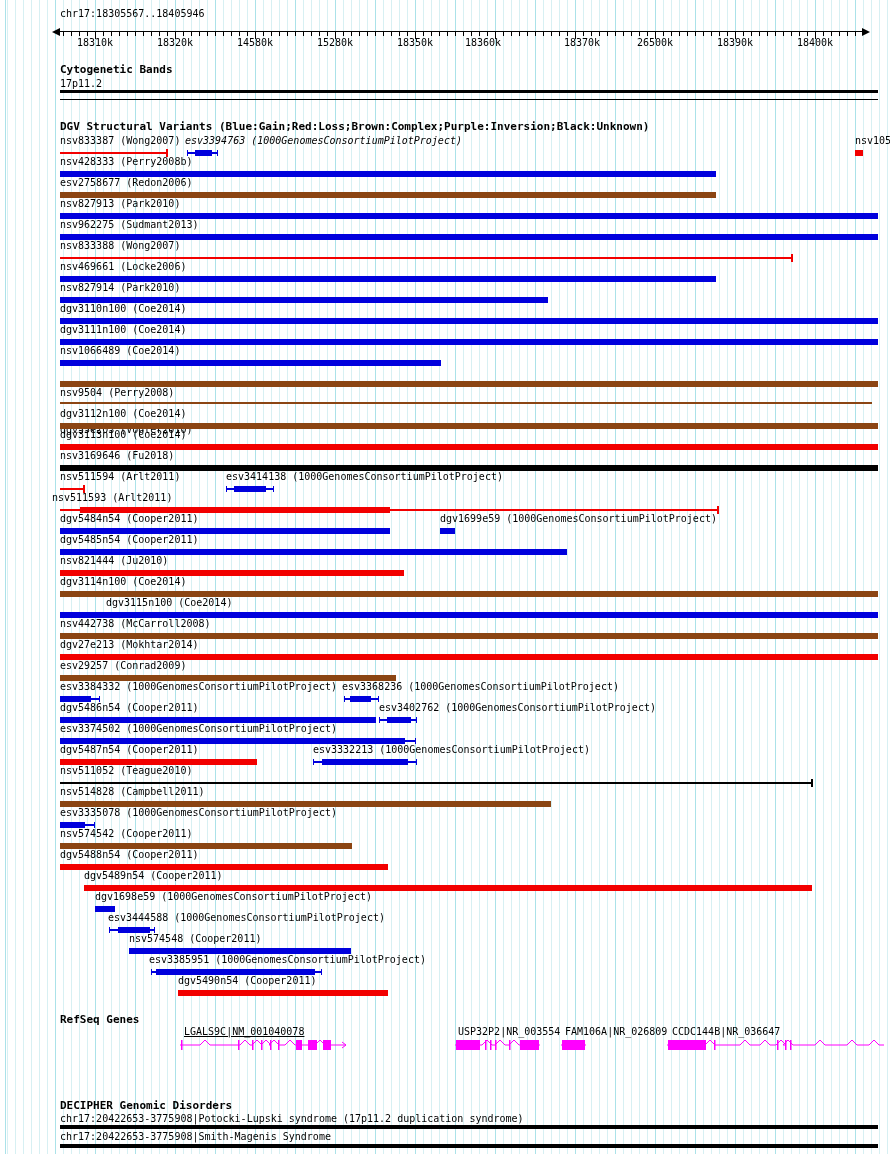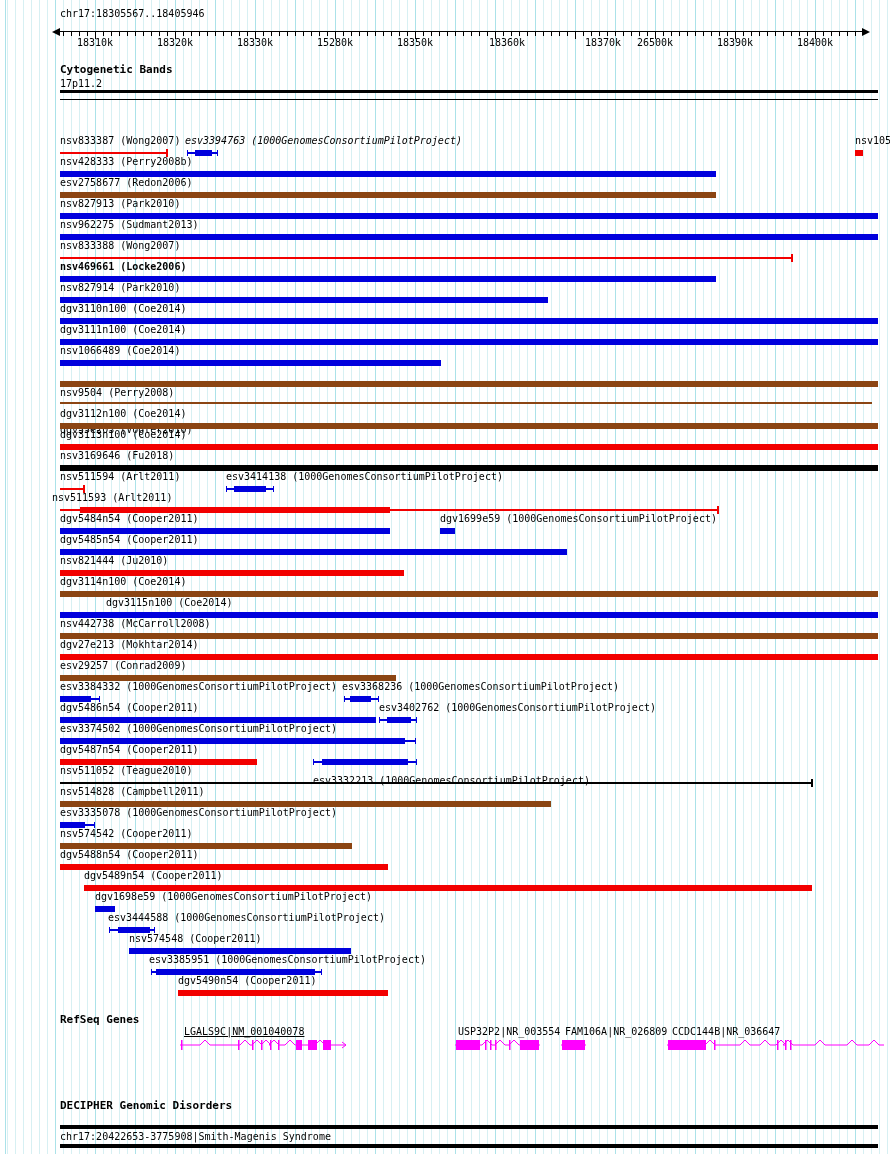--- a/index.html
+++ b/index.html
@@ -16,20 +16,21 @@
 .arrow-l{position:absolute;width:0;height:0;border-top:4px solid transparent;border-bottom:4px solid transparent;border-right:8px solid #000}
 .arrow-r{position:absolute;width:0;height:0;border-top:4px solid transparent;border-bottom:4px solid transparent;border-left:8px solid #000}
 </style>
 </head>
 <body>
 
 <div id="canvas">
   <div class="lbl" style="left:60px;top:8px">chr17:18305567..18405946</div>
   <div class="hdr" style="left:60px;top:64px">Cytogenetic Bands</div>
   <div class="lbl" style="left:60px;top:78px">17p11.2</div>
+  <div class="hdr" style="left:60px;top:121px">DGV Structural Variants (Blue:Gain;Red:Loss;Brown:Complex;Purple:Inversion;Black:Unknown)</div>
   <div class="hdr" style="left:60px;top:1014px">RefSeq Genes</div>
   <div class="hdr" style="left:60px;top:1100px">DECIPHER Genomic Disorders</div>
 <div class="abs" style="left: 60px; top: 31px; width: 802px; height: 1px; background: rgb(0, 0, 0);"></div>
     <div class="arrow-l" style="left: 52px; top: 28px;"></div>
     <div class="arrow-r" style="left: 862px; top: 28px;"></div>
     <div class="abs" style="left: 63px; top: 31px; width: 1px; height: 5px; background: rgb(0, 0, 0);"></div>
     <div class="abs" style="left: 71px; top: 31px; width: 1px; height: 5px; background: rgb(0, 0, 0);"></div>
     <div class="abs" style="left: 79px; top: 31px; width: 1px; height: 5px; background: rgb(0, 0, 0);"></div>
     <div class="abs" style="left: 87px; top: 31px; width: 1px; height: 5px; background: rgb(0, 0, 0);"></div>
     <div class="abs" style="left: 95px; top: 31px; width: 1px; height: 5px; background: rgb(0, 0, 0);"></div>
@@ -126,29 +127,29 @@
     <div class="abs" style="left: 823px; top: 31px; width: 1px; height: 5px; background: rgb(0, 0, 0);"></div>
     <div class="abs" style="left: 831px; top: 31px; width: 1px; height: 5px; background: rgb(0, 0, 0);"></div>
     <div class="abs" style="left: 839px; top: 31px; width: 1px; height: 5px; background: rgb(0, 0, 0);"></div>
     <div class="abs" style="left: 847px; top: 31px; width: 1px; height: 5px; background: rgb(0, 0, 0);"></div>
     <div class="abs" style="left: 855px; top: 31px; width: 1px; height: 5px; background: rgb(0, 0, 0);"></div>
     <div class="abs" style="left: 95px; top: 31px; width: 1px; height: 8px; background: rgb(0, 0, 0);"></div>
     <div class="lbl" style="left: 65px; top: 37px; width: 60px; text-align: center;">18310k</div>
     <div class="abs" style="left: 175px; top: 31px; width: 1px; height: 8px; background: rgb(0, 0, 0);"></div>
     <div class="lbl" style="left: 145px; top: 37px; width: 60px; text-align: center;">18320k</div>
     <div class="abs" style="left: 255px; top: 31px; width: 1px; height: 8px; background: rgb(0, 0, 0);"></div>
-    <div class="lbl" style="left: 225px; top: 37px; width: 60px; text-align: center;">18330k</div>
+    <div class="lbl" style="left: 225px; top: 37px; width: 60px; text-align: center;">14580k</div>
     <div class="abs" style="left: 335px; top: 31px; width: 1px; height: 8px; background: rgb(0, 0, 0);"></div>
     <div class="lbl" style="left: 305px; top: 37px; width: 60px; text-align: center;">15280k</div>
     <div class="abs" style="left: 415px; top: 31px; width: 1px; height: 8px; background: rgb(0, 0, 0);"></div>
     <div class="lbl" style="left: 385px; top: 37px; width: 60px; text-align: center;">18350k</div>
     <div class="abs" style="left: 495px; top: 31px; width: 1px; height: 8px; background: rgb(0, 0, 0);"></div>
-    <div class="lbl" style="left: 465px; top: 37px; width: 60px; text-align: right;">18360k</div>
+    <div class="lbl" style="left: 465px; top: 37px; width: 60px; text-align: left;">18360k</div>
     <div class="abs" style="left: 575px; top: 31px; width: 1px; height: 8px; background: rgb(0, 0, 0);"></div>
-    <div class="lbl" style="left: 545px; top: 37px; width: 60px; text-align: right; padding-left: 40px;">18370k</div>
+    <div class="lbl" style="left: 524px; top: 37px; width: 60px; text-align: right; padding-left: 40px;">18370k</div>
     <div class="abs" style="left: 655px; top: 31px; width: 1px; height: 8px; background: rgb(0, 0, 0);"></div>
     <div class="lbl" style="left: 625px; top: 37px; width: 60px; text-align: center;">26500k</div>
     <div class="abs" style="left: 735px; top: 31px; width: 1px; height: 8px; background: rgb(0, 0, 0);"></div>
     <div class="lbl" style="left: 705px; top: 37px; width: 60px; text-align: center;">18390k</div>
     <div class="abs" style="left: 815px; top: 31px; width: 1px; height: 8px; background: rgb(0, 0, 0);"></div>
     <div class="lbl" style="left: 785px; top: 37px; width: 60px; text-align: center;">18400k</div>
     <div class="abs" style="left: 60px; top: 90px; width: 818px; height: 3px; background: rgb(0, 0, 0);"></div>
     <div class="abs" style="left: 60px; top: 99px; width: 818px; height: 1px; background: rgb(0, 0, 0);"></div>
     <div class="lbl" style="left: 60px; top: 135px;">nsv833387 (Wong2007)</div>
     <div class="abs" style="left: 60px; top: 152px; width: 107px; height: 2px; background: rgb(242, 0, 0);"></div>
@@ -164,21 +165,21 @@
     <div class="abs" style="left: 60px; top: 171px; width: 656px; height: 6px; background: rgb(0, 0, 221);"></div>
     <div class="lbl" style="left: 60px; top: 177px;">esv2758677 (Redon2006)</div>
     <div class="abs" style="left: 60px; top: 192px; width: 656px; height: 6px; background: rgb(139, 69, 19);"></div>
     <div class="lbl" style="left: 60px; top: 198px;">nsv827913 (Park2010)</div>
     <div class="abs" style="left: 60px; top: 213px; width: 818px; height: 6px; background: rgb(0, 0, 221);"></div>
     <div class="lbl" style="left: 60px; top: 219px;">nsv962275 (Sudmant2013)</div>
     <div class="abs" style="left: 60px; top: 234px; width: 818px; height: 6px; background: rgb(0, 0, 221);"></div>
     <div class="lbl" style="left: 60px; top: 240px;">nsv833388 (Wong2007)</div>
     <div class="abs" style="left: 60px; top: 257px; width: 732px; height: 2px; background: rgb(242, 0, 0);"></div>
     <div class="abs" style="left: 791px; top: 254px; width: 2px; height: 8px; background: rgb(242, 0, 0);"></div>
-    <div class="lbl" style="left: 60px; top: 261px; font-weight: bold;">nsv469661 (Locke2006)</div>
+    <div class="lbl" style="left: 60px; top: 261px;">nsv469661 (Locke2006)</div>
     <div class="abs" style="left: 60px; top: 276px; width: 656px; height: 6px; background: rgb(0, 0, 221);"></div>
     <div class="lbl" style="left: 60px; top: 282px;">nsv827914 (Park2010)</div>
     <div class="abs" style="left: 60px; top: 297px; width: 488px; height: 6px; background: rgb(0, 0, 221);"></div>
     <div class="lbl" style="left: 60px; top: 303px;">dgv3110n100 (Coe2014)</div>
     <div class="abs" style="left: 60px; top: 318px; width: 818px; height: 6px; background: rgb(0, 0, 221);"></div>
     <div class="lbl" style="left: 60px; top: 324px;">dgv3111n100 (Coe2014)</div>
     <div class="abs" style="left: 60px; top: 339px; width: 818px; height: 6px; background: rgb(0, 0, 221);"></div>
     <div class="lbl" style="left: 60px; top: 345px;">nsv1066489 (Coe2014)</div>
     <div class="abs" style="left: 60px; top: 360px; width: 381px; height: 6px; background: rgb(0, 0, 221);"></div>
     <div class="lbl" style="left: 60px; top: 384px; margin-top: 40px;">dgv55e203 (Vogler2010)</div>
@@ -238,21 +239,21 @@
     <div class="abs" style="left: 379px; top: 717px; width: 1px; height: 6px; background: rgb(0, 0, 221);"></div>
     <div class="abs" style="left: 416px; top: 717px; width: 1px; height: 6px; background: rgb(0, 0, 221);"></div>
     <div class="abs" style="left: 387px; top: 717px; width: 24px; height: 6px; background: rgb(0, 0, 221);"></div>
     <div class="lbl" style="left: 60px; top: 723px;">esv3374502 (1000GenomesConsortiumPilotProject)</div>
     <div class="abs" style="left: 60px; top: 740px; width: 356px; height: 2px; background: rgb(0, 0, 221);"></div>
     <div class="abs" style="left: 60px; top: 738px; width: 1px; height: 6px; background: rgb(0, 0, 221);"></div>
     <div class="abs" style="left: 415px; top: 738px; width: 1px; height: 6px; background: rgb(0, 0, 221);"></div>
     <div class="abs" style="left: 60px; top: 738px; width: 345px; height: 6px; background: rgb(0, 0, 221);"></div>
     <div class="lbl" style="left: 60px; top: 744px;">dgv5487n54 (Cooper2011)</div>
     <div class="abs" style="left: 60px; top: 759px; width: 197px; height: 6px; background: rgb(242, 0, 0);"></div>
-    <div class="lbl" style="left: 313px; top: 744px; margin-top: 31px;">esv3332213 (1000GenomesConsortiumPilotProject)</div>
+    <div class="lbl" style="left: 313px; top: 744px;">esv3332213 (1000GenomesConsortiumPilotProject)</div>
     <div class="abs" style="left: 313px; top: 761px; width: 104px; height: 2px; background: rgb(0, 0, 221);"></div>
     <div class="abs" style="left: 313px; top: 759px; width: 1px; height: 6px; background: rgb(0, 0, 221);"></div>
     <div class="abs" style="left: 416px; top: 759px; width: 1px; height: 6px; background: rgb(0, 0, 221);"></div>
     <div class="abs" style="left: 322px; top: 759px; width: 86px; height: 6px; background: rgb(0, 0, 221);"></div>
     <div class="lbl" style="left: 60px; top: 765px;">nsv511052 (Teague2010)</div>
     <div class="abs" style="left: 60px; top: 782px; width: 752px; height: 2px; background: rgb(0, 0, 0);"></div>
     <div class="abs" style="left: 811px; top: 779px; width: 2px; height: 8px; background: rgb(0, 0, 0);"></div>
     <div class="lbl" style="left: 60px; top: 786px;">nsv514828 (Campbell2011)</div>
     <div class="abs" style="left: 60px; top: 801px; width: 491px; height: 6px; background: rgb(139, 69, 19);"></div>
     <div class="lbl" style="left: 60px; top: 807px;">esv3335078 (1000GenomesConsortiumPilotProject)</div>
@@ -313,16 +314,17 @@
     </svg>
     <div class="lbl" style="left: 672px; top: 1026px;">CCDC144B|NR_036647</div>
     <svg width="226" height="18" style="position: absolute; left: 667px; top: 1036px; overflow: visible;">
       <path d="M0 9 L38 9 L43 4 L48 9 L73 9 L78 4 L83 9 L93 9 L98 4 L103 9 L109 9 L114 4 L119 9 L116 9 L121 4 L126 9 L148 9 L153 4 L158 9 L180 9 L185 4 L190 9 L202 9 L207 4 L212 9 L217 9" fill="none" stroke="#ff00ff"></path>
       <rect x="47" y="4" width="1.5" height="10" fill="#ff00ff"></rect>
       <rect x="110" y="4" width="1.5" height="10" fill="#ff00ff"></rect>
       <rect x="118" y="4" width="1.5" height="10" fill="#ff00ff"></rect>
       <rect x="123" y="4" width="1.5" height="10" fill="#ff00ff"></rect>
       <rect x="1" y="4" width="38" height="10" fill="#ff00ff"></rect>
     </svg>
+    <div class="lbl" style="left: 60px; top: 1113px;">chr17:20422653-3775908|Potocki-Lupski syndrome (17p11.2 duplication syndrome)</div>
     <div class="abs" style="left: 60px; top: 1125px; width: 818px; height: 4px; background: rgb(0, 0, 0);"></div>
     <div class="lbl" style="left: 60px; top: 1131px;">chr17:20422653-3775908|Smith-Magenis Syndrome</div>
     <div class="abs" style="left: 60px; top: 1144px; width: 818px; height: 4px; background: rgb(0, 0, 0);"></div>
   </div>
 
 </body></html>

